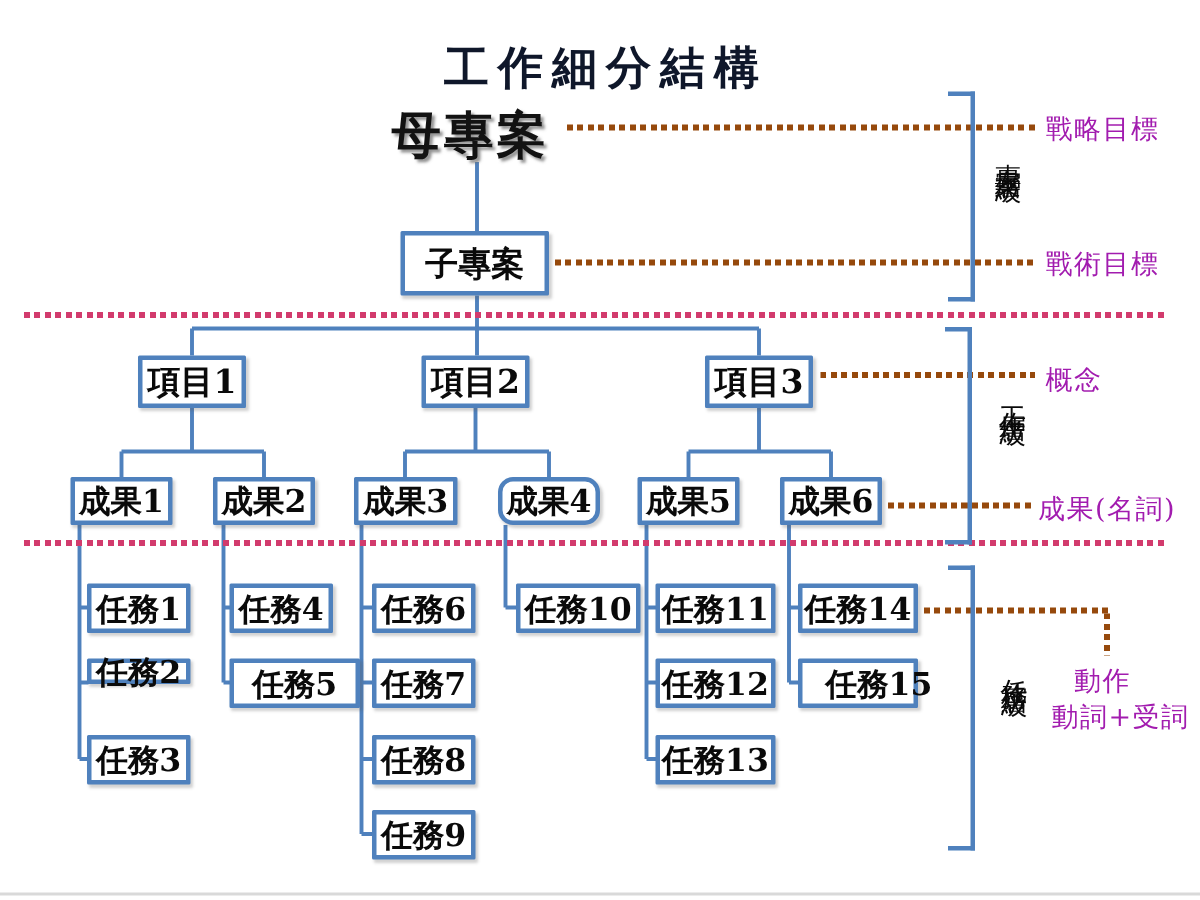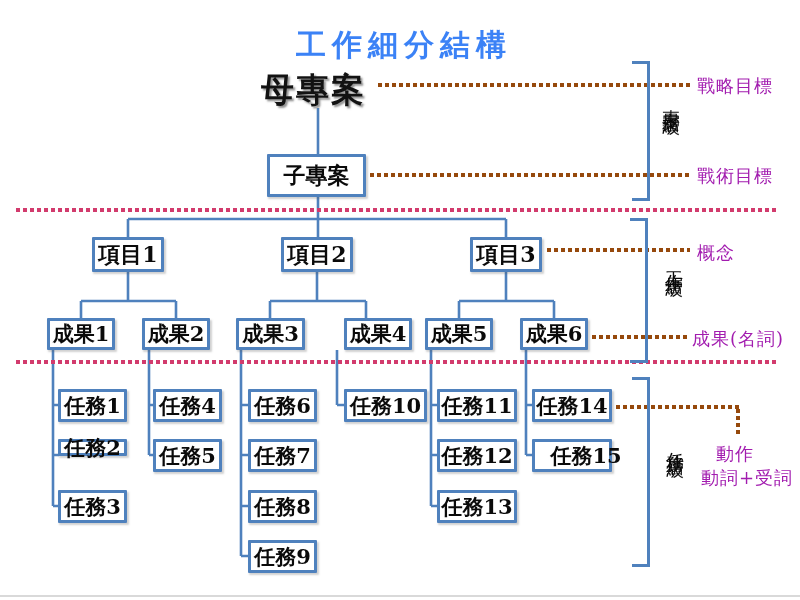--- a/index.html
+++ b/index.html
@@ -2,21 +2,21 @@
 <html><head>
 <meta charset="utf-8">
 <style>
   html,body{margin:0;padding:0;background:#fff;}
   .stage{
     position:relative;width:800px;height:600px;background:#ffffff;overflow:hidden;
     font-family:"DejaVu Serif","Liberation Serif",serif;color:#111;
   }
   .abs{position:absolute;}
   .title{
-    font-size:30px;font-weight:bold;color:#3b82f6;letter-spacing:6px;white-space:nowrap;
+    font-size:30px;font-weight:bold;color:#0f172a;letter-spacing:6px;white-space:nowrap;
   }
   .root-label{
     font-size:33px;font-weight:bold;color:#121212;letter-spacing:2px;white-space:nowrap;
     text-shadow:2px 2px 2px rgba(110,110,110,0.75);
   }
   .node{
     position:absolute;box-sizing:border-box;background:#fff;
     border:3px solid #4F81BD;border-radius:1px;
     display:flex;align-items:center;justify-content:center;
     font-weight:bold;color:#0a0a0a;white-space:nowrap;
@@ -78,29 +78,29 @@
 
   <div class="node big" style="left:267px;top:154px;width:99px;height:43px;">子專案</div>
 
   <div class="node mid" style="left:92px;top:237px;width:72px;height:35px;">項目1</div>
   <div class="node mid" style="left:281px;top:237px;width:72px;height:35px;">項目2</div>
   <div class="node mid" style="left:470px;top:237px;width:72px;height:35px;">項目3</div>
 
   <div class="node sm" style="left:47px;top:318px;width:68px;height:32px;">成果1</div>
   <div class="node sm" style="left:142px;top:318px;width:68px;height:32px;">成果2</div>
   <div class="node sm" style="left:236px;top:318px;width:69px;height:32px;">成果3</div>
-  <div class="node sm" style="left:344px;top:318px;width:68px;height:32px;">成果4</div>
+  <div class="node sm" style="left:332px;top:318px;width:68px;height:32px;border-radius:10px;">成果4</div>
   <div class="node sm" style="left:425px;top:318px;width:68px;height:32px;text-align:right;">成果5</div>
   <div class="node sm" style="left:520px;top:318px;width:68px;height:32px;">成果6</div>
 
   <div class="node sm" style="left:58px;top:389px;width:69px;height:33px;">任務1</div>
   <div class="node sm" style="left:58px;top:439px;width:69px;height:17px;">任務2</div>
   <div class="node sm" style="left:58px;top:490px;width:69px;height:33px;">任務3</div>
   <div class="node sm" style="left:153px;top:389px;width:69px;height:33px;">任務4</div>
-  <div class="node sm" style="left:153px;top:439px;width:69px;height:33px;">任務5</div>
+  <div class="node sm" style="left:153px;top:439px;width:87px;height:33px;">任務5</div>
   <div class="node sm" style="left:248px;top:389px;width:69px;height:33px;">任務6</div>
   <div class="node sm" style="left:248px;top:439px;width:69px;height:33px;">任務7</div>
   <div class="node sm" style="left:248px;top:490px;width:69px;height:33px;">任務8</div>
   <div class="node sm" style="left:248px;top:540px;width:69px;height:33px;">任務9</div>
   <div class="node sm" style="left:344px;top:389px;width:83px;height:33px;">任務10</div>
   <div class="node sm" style="left:437px;top:389px;width:80px;height:33px;">任務11</div>
   <div class="node sm" style="left:437px;top:439px;width:80px;height:33px;">任務12</div>
   <div class="node sm" style="left:437px;top:490px;width:80px;height:33px;">任務13</div>
   <div class="node sm" style="left:532px;top:389px;width:80px;height:33px;">任務14</div>
   <div class="node sm" style="left:532px;top:439px;width:80px;height:33px;padding-left:28px;">任務15</div>

